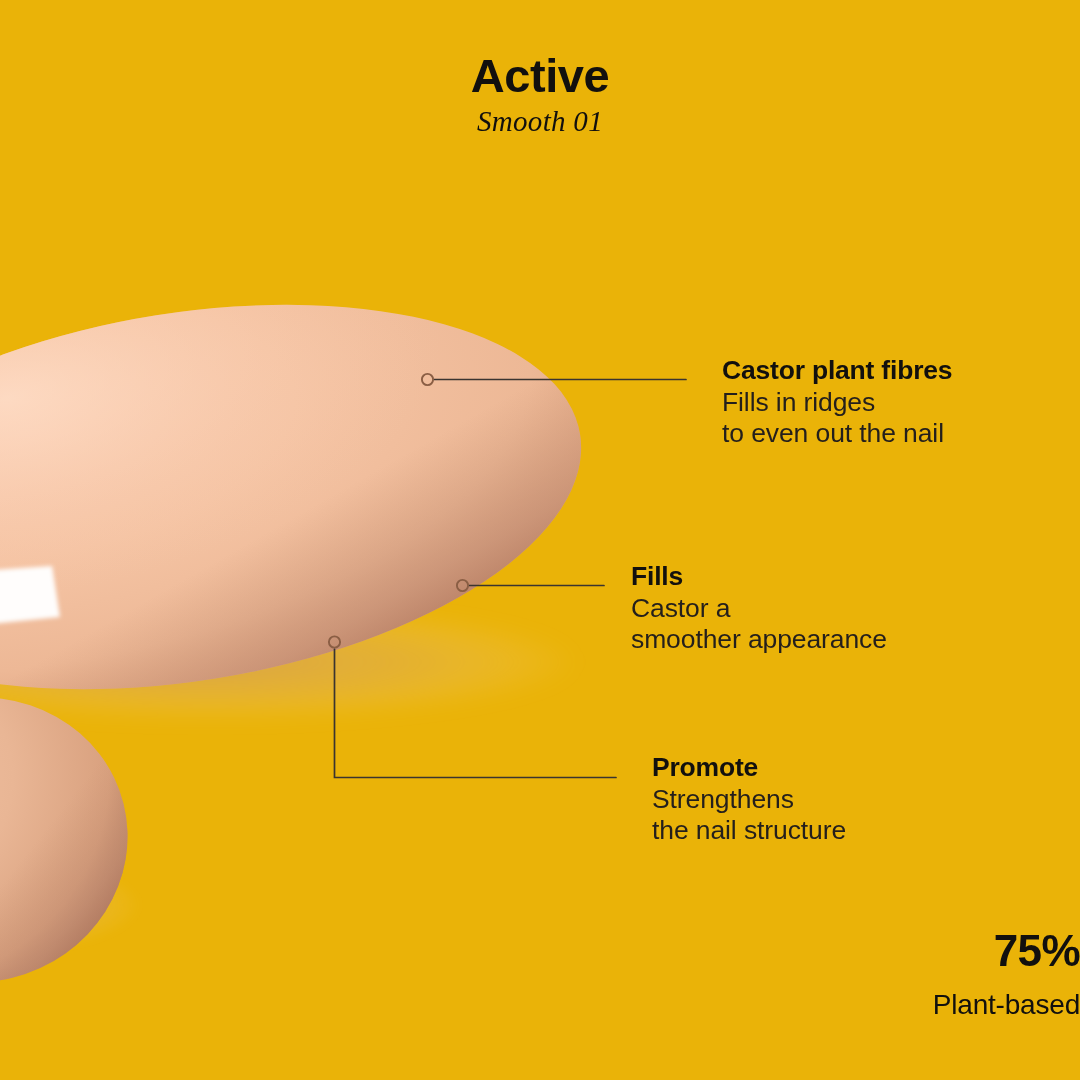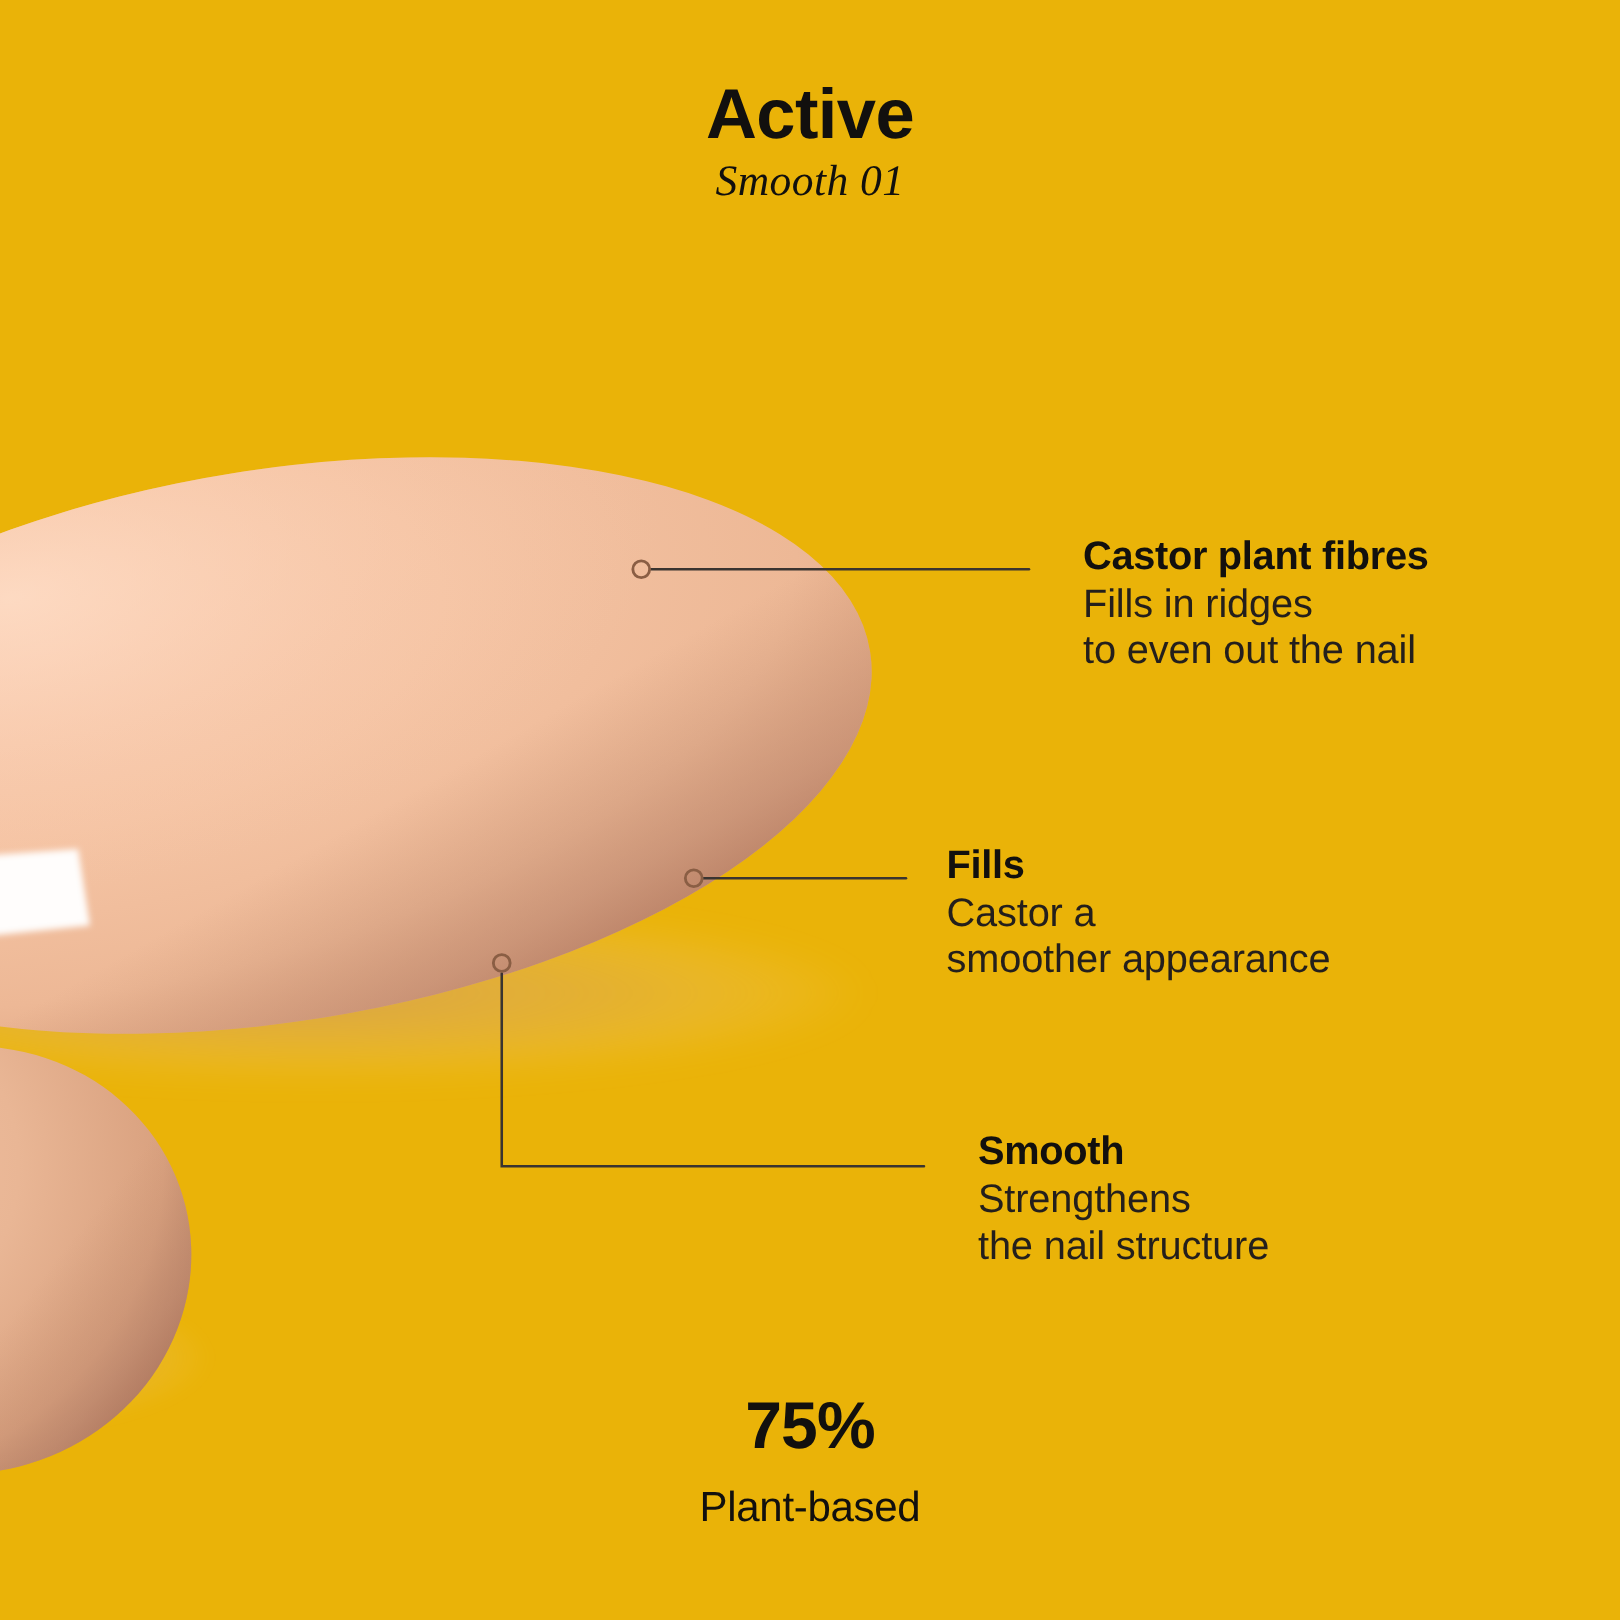--- a/index.html
+++ b/index.html
@@ -91,21 +91,21 @@
   #callout-castor { left: 722px; top: 355px; }
   #callout-ahas   { left: 631px; top: 561px; }
   #callout-hexanal{ left: 652px; top: 752px; }
 
   
   .footer {
     position: absolute;
     left: 0;
     top: 928px;
     width: 1080px;
-    text-align: center;
+    text-align: right;
   }
   .stat-value {
     display: block;
     font-family: "Liberation Sans", sans-serif;
     font-weight: 700;
     font-size: 44px;
     line-height: 1.05;
     letter-spacing: -0.6px;
     color: #12100e;
   }
@@ -223,21 +223,21 @@
     <span class="callout-line">to even out the nail</span>
   </div>
 
   <div class="callout" id="callout-ahas">
     <span class="callout-title">Fills</span>
     <span class="callout-line">Castor a</span>
     <span class="callout-line">smoother appearance</span>
   </div>
 
   <div class="callout" id="callout-hexanal">
-    <span class="callout-title">Smooth</span>
+    <span class="callout-title">Promote</span>
     <span class="callout-line">Strengthens</span>
     <span class="callout-line">the nail structure</span>
   </div>
 
   <div class="footer">
     <span class="stat-value">75%</span>
     <span class="stat-label">Plant-based</span>
   </div>
 
 </div>

